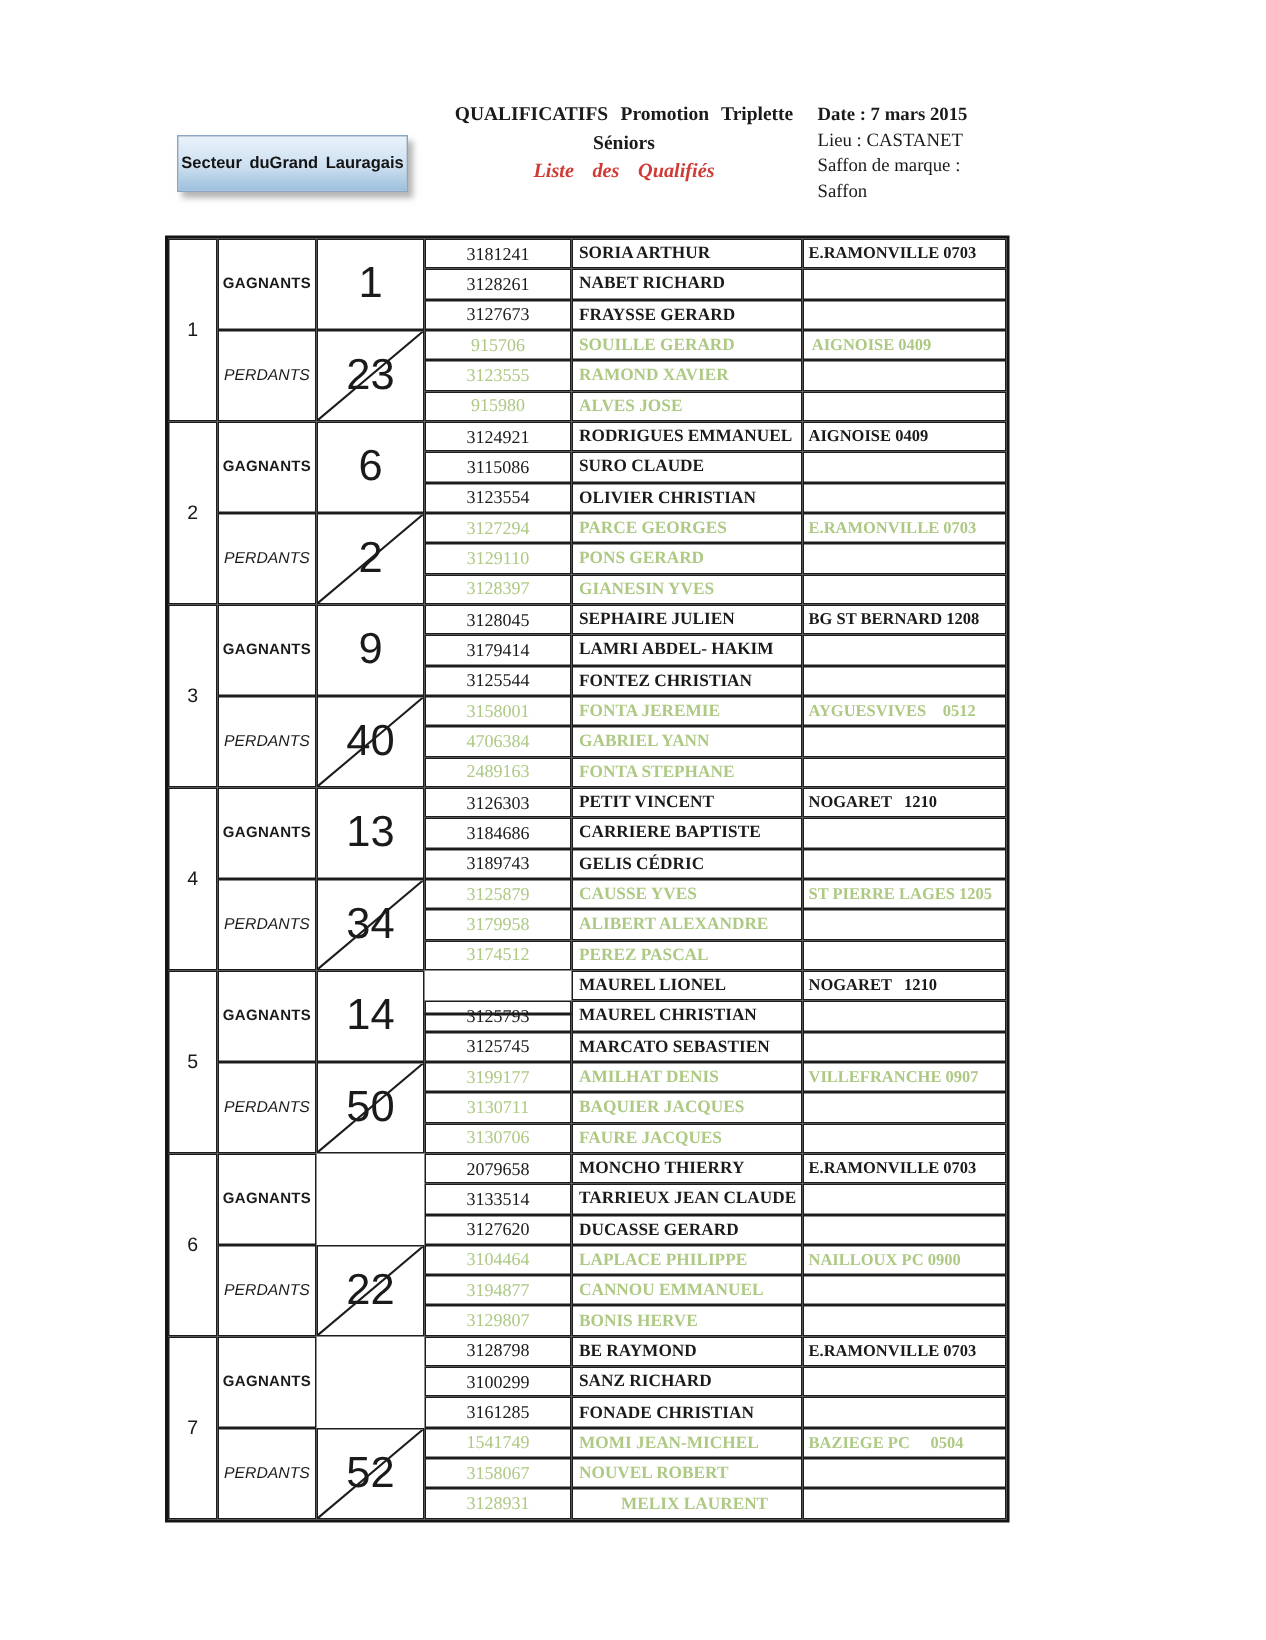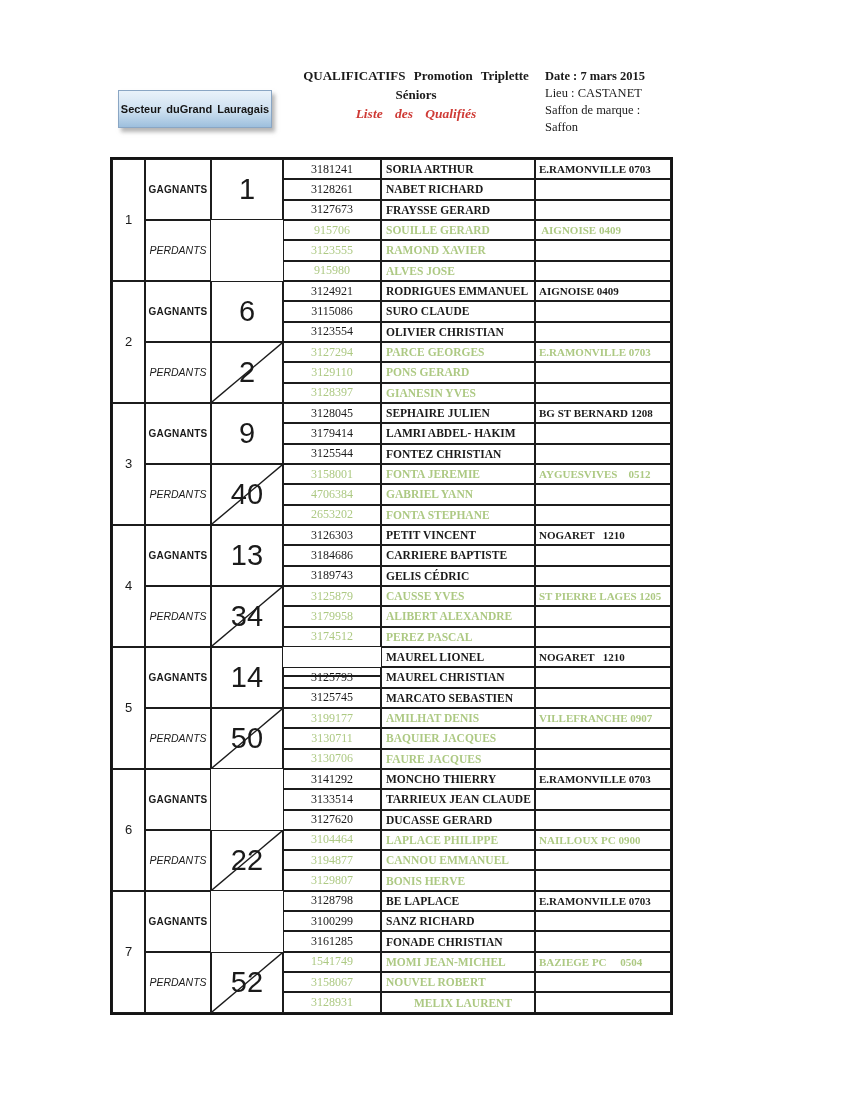--- a/index.html
+++ b/index.html
@@ -67,20 +67,26 @@
   <div>Saffon de marque :</div>
   <div>Saffon</div>
 </div>
 
 <div class="results-table" id="table-body">
     <div class="section">
       <div class="cell center sec-num" style="grid-area: 1 / 1 / 7;">1</div>
       <div class="cell center lbl-winners" style="grid-area: 1 / 2 / 4;">GAGNANTS</div>
       <div class="cell center big-num" style="grid-area: 1 / 3 / 4;">1</div>
       <div class="cell center lbl-losers" style="grid-area: 4 / 2 / 7;">PERDANTS</div>
+      <div class="cell center big-num" style="grid-area: 4 / 3 / 7;">
+        <span>23</span>
+        <svg class="diag" viewBox="0 0 100 100" preserveAspectRatio="none">
+          <line x1="0" y1="100" x2="100" y2="0" stroke="#1c1c1c" stroke-width="1.4" vector-effect="non-scaling-stroke"></line>
+        </svg>
+      </div>
       <div class="cell license" style="grid-area: 1 / 4;">3181241</div>
       <div class="cell name" style="grid-area: 1 / 5;">SORIA ARTHUR</div>
       <div class="cell club" style="grid-area: 1 / 6;">E.RAMONVILLE 0703</div>
       <div class="cell license" style="grid-area: 2 / 4;">3128261</div>
       <div class="cell name" style="grid-area: 2 / 5;">NABET RICHARD</div>
       <div class="cell club" style="grid-area: 2 / 6;"></div>
       <div class="cell license" style="grid-area: 3 / 4;">3127673</div>
       <div class="cell name" style="grid-area: 3 / 5;">FRAYSSE GERARD</div>
       <div class="cell club" style="grid-area: 3 / 6;"></div>
       <div class="cell license loser" style="grid-area: 4 / 4;">915706</div>
@@ -142,21 +148,21 @@
       <div class="cell club" style="grid-area: 2 / 6;"></div>
       <div class="cell license" style="grid-area: 3 / 4;">3125544</div>
       <div class="cell name" style="grid-area: 3 / 5;">FONTEZ CHRISTIAN</div>
       <div class="cell club" style="grid-area: 3 / 6;"></div>
       <div class="cell license loser" style="grid-area: 4 / 4;">3158001</div>
       <div class="cell name loser" style="grid-area: 4 / 5;">FONTA JEREMIE</div>
       <div class="cell club loser" style="grid-area: 4 / 6;">AYGUESVIVES    0512</div>
       <div class="cell license loser" style="grid-area: 5 / 4;">4706384</div>
       <div class="cell name loser" style="grid-area: 5 / 5;">GABRIEL YANN</div>
       <div class="cell club loser" style="grid-area: 5 / 6;"></div>
-      <div class="cell license loser" style="grid-area: 6 / 4;">2653202</div>
+      <div class="cell license loser" style="grid-area: 6 / 4;">2489163</div>
       <div class="cell name loser" style="grid-area: 6 / 5;">FONTA STEPHANE</div>
       <div class="cell club loser" style="grid-area: 6 / 6;"></div>
     </div>
     <div class="section">
       <div class="cell center sec-num" style="grid-area: 1 / 1 / 7;">4</div>
       <div class="cell center lbl-winners" style="grid-area: 1 / 2 / 4;">GAGNANTS</div>
       <div class="cell center big-num" style="grid-area: 1 / 3 / 4;">13</div>
       <div class="cell center lbl-losers" style="grid-area: 4 / 2 / 7;">PERDANTS</div>
       <div class="cell center big-num" style="grid-area: 4 / 3 / 7;">
         <span>34</span>
@@ -216,21 +222,21 @@
     <div class="section">
       <div class="cell center sec-num" style="grid-area: 1 / 1 / 7;">6</div>
       <div class="cell center lbl-winners" style="grid-area: 1 / 2 / 4;">GAGNANTS</div>
       <div class="cell center lbl-losers" style="grid-area: 4 / 2 / 7;">PERDANTS</div>
       <div class="cell center big-num" style="grid-area: 4 / 3 / 7;">
         <span>22</span>
         <svg class="diag" viewBox="0 0 100 100" preserveAspectRatio="none">
           <line x1="0" y1="100" x2="100" y2="0" stroke="#1c1c1c" stroke-width="1.4" vector-effect="non-scaling-stroke"></line>
         </svg>
       </div>
-      <div class="cell license" style="grid-area: 1 / 4;">3141292</div>
+      <div class="cell license" style="grid-area: 1 / 4;">2079658</div>
       <div class="cell name" style="grid-area: 1 / 5;">MONCHO THIERRY</div>
       <div class="cell club" style="grid-area: 1 / 6;">E.RAMONVILLE 0703</div>
       <div class="cell license" style="grid-area: 2 / 4;">3133514</div>
       <div class="cell name" style="grid-area: 2 / 5;">TARRIEUX JEAN CLAUDE</div>
       <div class="cell club" style="grid-area: 2 / 6;"></div>
       <div class="cell license" style="grid-area: 3 / 4;">3127620</div>
       <div class="cell name" style="grid-area: 3 / 5;">DUCASSE GERARD</div>
       <div class="cell club" style="grid-area: 3 / 6;"></div>
       <div class="cell license loser" style="grid-area: 4 / 4;">3104464</div>
       <div class="cell name loser" style="grid-area: 4 / 5;">LAPLACE PHILIPPE</div>
@@ -246,21 +252,21 @@
       <div class="cell center sec-num" style="grid-area: 1 / 1 / 7;">7</div>
       <div class="cell center lbl-winners" style="grid-area: 1 / 2 / 4;">GAGNANTS</div>
       <div class="cell center lbl-losers" style="grid-area: 4 / 2 / 7;">PERDANTS</div>
       <div class="cell center big-num" style="grid-area: 4 / 3 / 7;">
         <span>52</span>
         <svg class="diag" viewBox="0 0 100 100" preserveAspectRatio="none">
           <line x1="0" y1="100" x2="100" y2="0" stroke="#1c1c1c" stroke-width="1.4" vector-effect="non-scaling-stroke"></line>
         </svg>
       </div>
       <div class="cell license" style="grid-area: 1 / 4;">3128798</div>
-      <div class="cell name" style="grid-area: 1 / 5;">BE LAPLACE</div>
+      <div class="cell name" style="grid-area: 1 / 5;">BE RAYMOND</div>
       <div class="cell club" style="grid-area: 1 / 6;">E.RAMONVILLE 0703</div>
       <div class="cell license" style="grid-area: 2 / 4;">3100299</div>
       <div class="cell name" style="grid-area: 2 / 5;">SANZ RICHARD</div>
       <div class="cell club" style="grid-area: 2 / 6;"></div>
       <div class="cell license" style="grid-area: 3 / 4;">3161285</div>
       <div class="cell name" style="grid-area: 3 / 5;">FONADE CHRISTIAN</div>
       <div class="cell club" style="grid-area: 3 / 6;"></div>
       <div class="cell license loser" style="grid-area: 4 / 4;">1541749</div>
       <div class="cell name loser" style="grid-area: 4 / 5;">MOMI JEAN-MICHEL</div>
       <div class="cell club loser" style="grid-area: 4 / 6;">BAZIEGE PC     0504</div>

